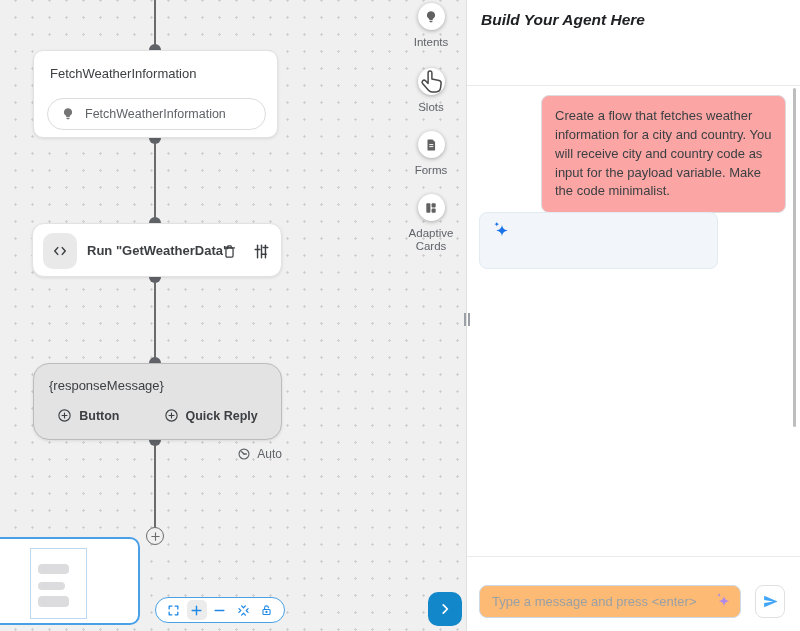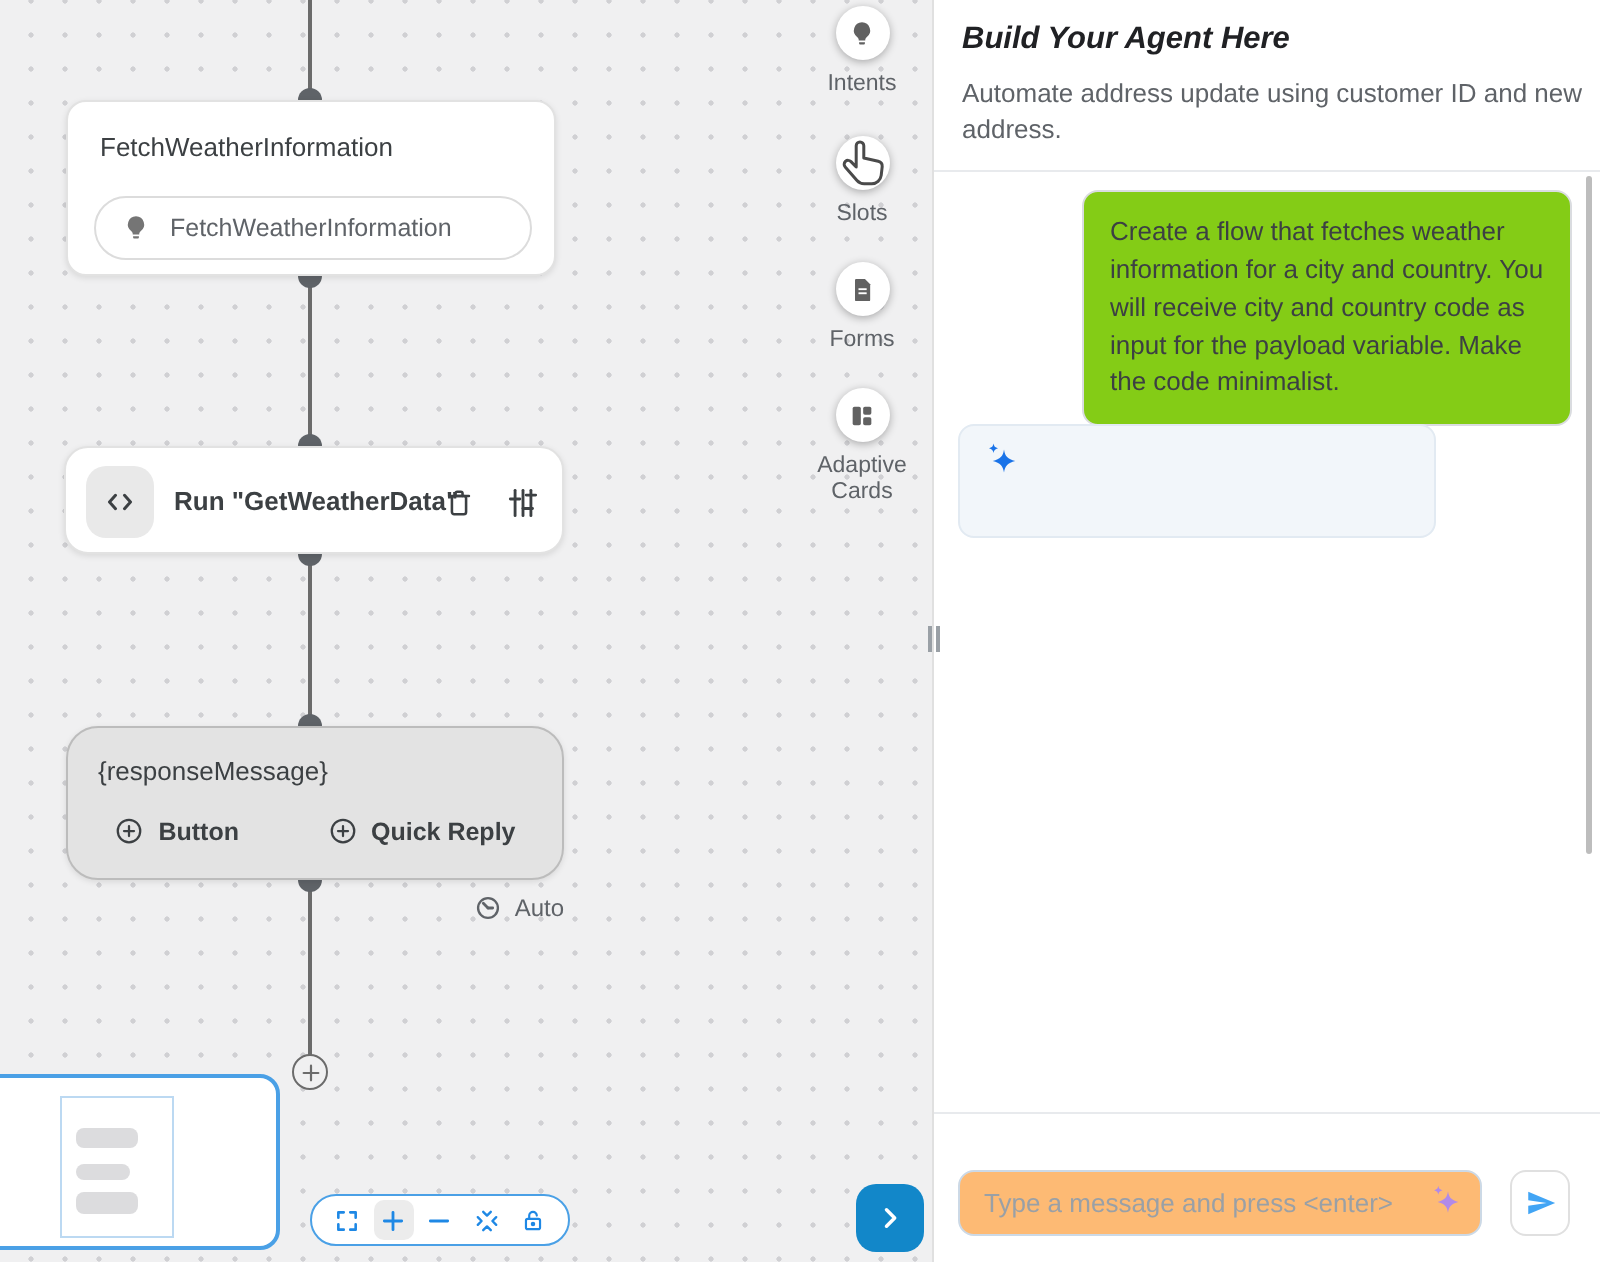--- a/index.html
+++ b/index.html
@@ -61,21 +61,21 @@
   .tool-label { margin-top:6px; font-size:11.5px; color:#5f6368; text-align:center; line-height:1.15; }
   #hand-cursor { position:absolute; left:418px; top:68px; z-index:7; pointer-events:none; }
 
   
   #panel { position:absolute; left:466px; top:0; width:334px; height:631px; background:#fff; border-left:1px solid #e0e0e0; }
   .panel-title { position:absolute; left:14px; top:11px; font-size:15.5px; font-weight:700; color:#202124;font-style:italic; }
   .panel-subtitle { position:absolute; left:14px; top:38px; width:310px; font-size:13px; color:#5f6368; line-height:1.42; }
   .hdr-divider { position:absolute; left:0; top:85px; width:100%; height:1px; background:#e8eaed; }
 
   .bubble-user { position:absolute; right:14px; top:95px; width:245px; border:1px solid #dadce0; border-radius:8px;
-    background:#84cc16; padding:11px 13px; font-size:13px; line-height:1.45; color:#3c4043; }
+    background:#fca5a5; padding:11px 13px; font-size:13px; line-height:1.45; color:#3c4043; }
   .bubble-agent { position:absolute; left:12px; top:212px; width:239px; height:57px; background:#f2f6fa;
     border:1px solid #e2eaf2; border-radius:8px; padding:8px 12px; }
   .bubble-agent .agent-text { display:block; margin-top:4px; font-size:12.5px; color:#202124; }
 
   .scroll-thumb { position:absolute; left:326px; top:88px; width:3px; height:339px; background:#bdbdbd; border-radius:2px; }
   .drag-handle { position:absolute; left:-3px; top:313px; display:flex; gap:2px; cursor:col-resize; }
   .drag-handle i { display:block; width:2px; height:13px; background:#9aa0a6; }
 
   .footer-divider { position:absolute; left:0; top:556px; width:100%; height:1px; background:#e8eaed; }
   .chat-input { position:absolute; left:12px; top:585px; width:262px; height:33px; border:1.5px solid #ccd9e6;
@@ -257,21 +257,20 @@
       <div class="tool-label" style="width:54px">Adaptive Cards</div>
     </div>
   </div>
 
   <svg id="hand-cursor" width="28" height="30" viewBox="0 0 28 30">
     <path d="M12 3c-1.1 0-1.9.9-1.9 1.9v10.6l-2.6-2.7c-.8-.8-2-.8-2.8-.1-.8.8-.8 2-.1 2.8l5.9 6.8c.9 1 2.2 1.6 3.6 1.6h3.8c2.4 0 4.4-1.8 4.7-4.2l.5-4.4c.1-1.3-.7-2.4-2-2.7l-7.2-1.6V4.9C13.9 3.9 13.1 3 12 3z" fill="#ffffff" stroke="#4a4a4a" stroke-width="1.5" stroke-linejoin="round"></path>
   </svg>
 
   <div id="panel">
     <div class="panel-title">Build Your Agent Here</div>
-    <div class="panel-subtitle">Automate address update using customer ID and new address.</div>
     <div class="hdr-divider"></div>
 
     <div class="bubble-user">Create a flow that fetches weather information for a city and country. You will receive city and country code as input for the payload variable. Make the code minimalist.</div>
 
     <div class="bubble-agent">
       <svg width="20" height="18" viewBox="0 0 26 24">
         <path d="M13 5c.7 4.6 2.4 6.3 7.5 7.7C15.4 14.1 13.7 15.8 13 20.4 12.3 15.8 10.6 14.1 5.5 12.7 10.6 11.3 12.3 9.6 13 5z" fill="#1a73e8"></path>
         <path d="M6 1c.3 1.9 1 2.6 3 3.2C7 4.8 6.3 5.5 6 7.4 5.7 5.5 5 4.8 3 4.2 5 3.6 5.7 2.9 6 1z" fill="#1a73e8"></path>
       </svg>
     </div>

